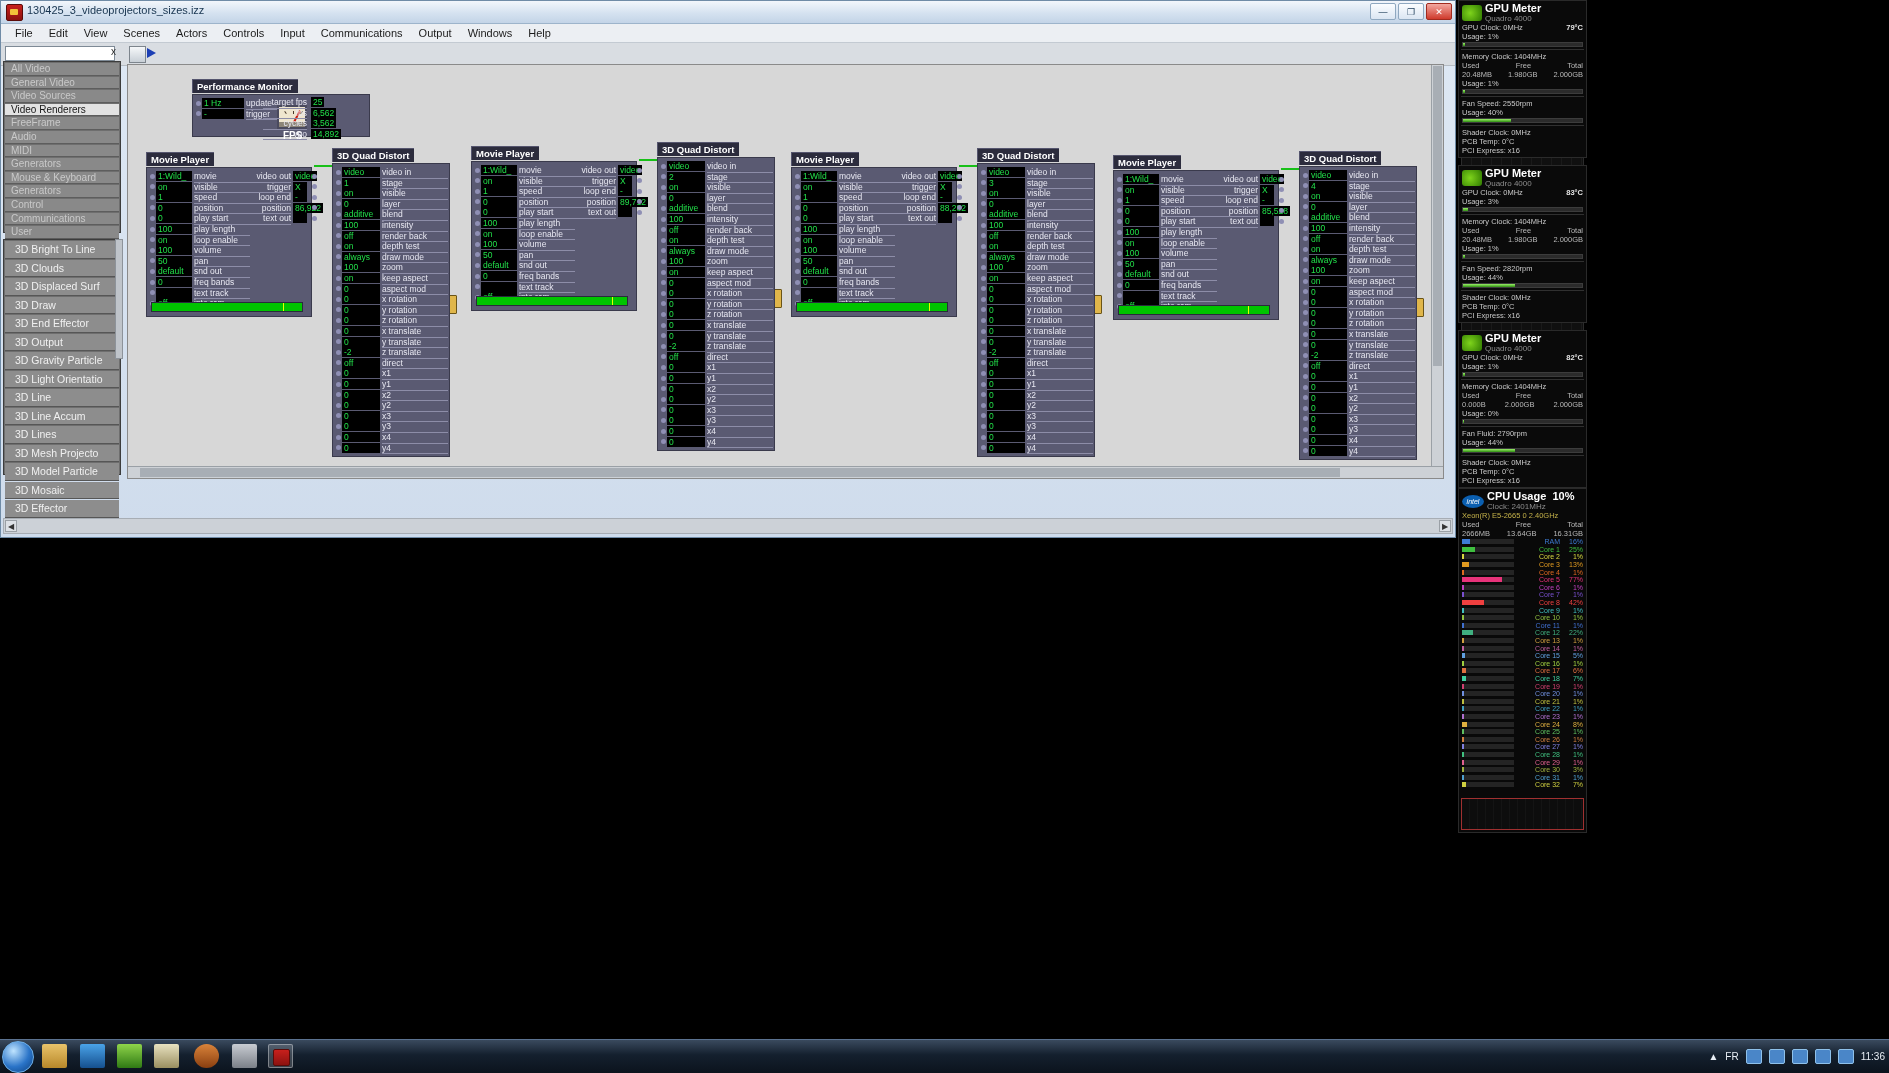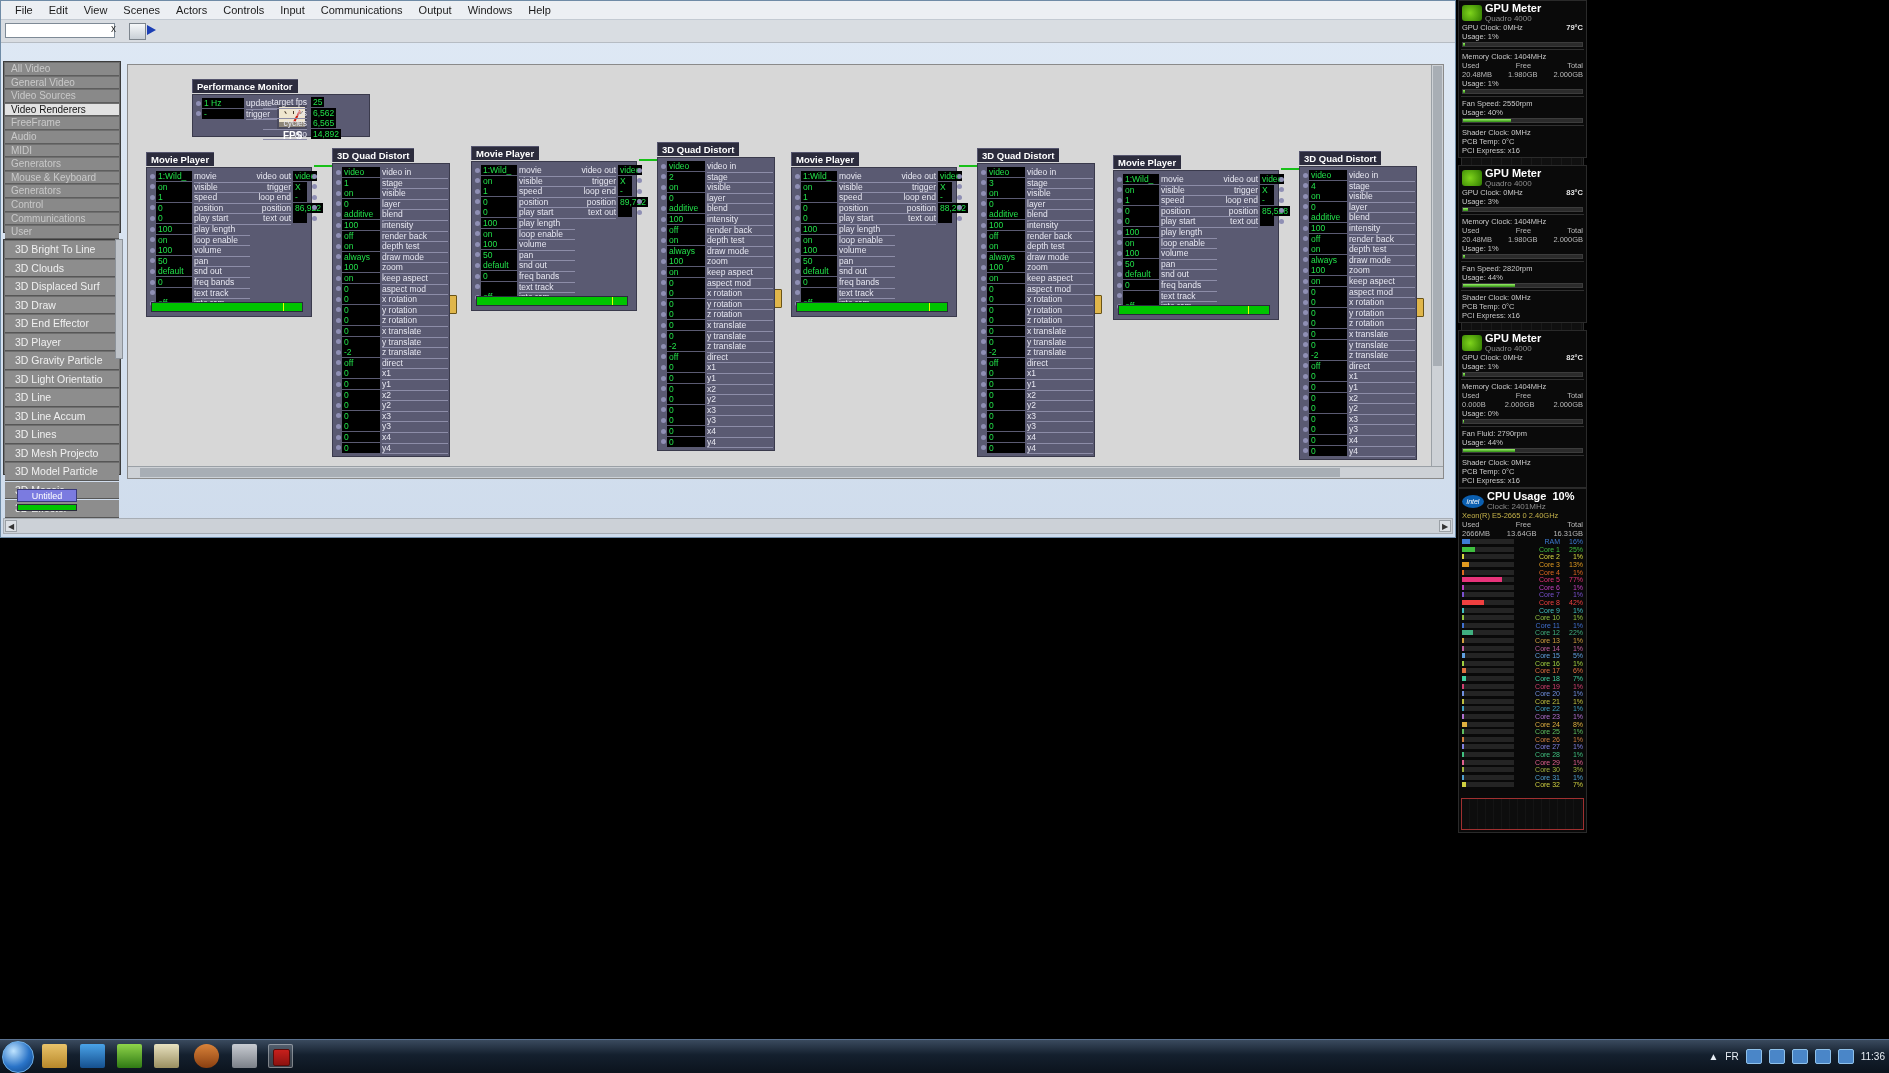--- a/index.html
+++ b/index.html
@@ -136,20 +136,29 @@
   .tray-ico{width:14px;height:13px;background:#4a86c8;border:1px solid #8fc1ea;border-radius:2px;}
   .clock{line-height:11px;text-align:center;font-size:10px;}
 </style>
 </head>
 <body>
 
 <div id="root">
 
   <div class="win">
 
+    <div class="titlebar">
+      <div class="appicon"></div>
+      <div class="tlabel">130425_3_videoprojectors_sizes.izz</div>
+      <div class="winbtns">
+        <div class="winbtn">—</div>
+        <div class="winbtn">❐</div>
+        <div class="winbtn close">✕</div>
+      </div>
+    </div>
 
     <div class="menubar" id="menubar">
         <span>File</span>
         <span>Edit</span>
         <span>View</span>
         <span>Scenes</span>
         <span>Actors</span>
         <span>Controls</span>
         <span>Input</span>
         <span>Communications</span>
@@ -181,21 +190,21 @@
           <div class="catitem">Control</div>
           <div class="catitem">Communications</div>
           <div class="catitem">User</div>
         </div>
       <div class="modbox" id="modlist">
           <div class="moditem">3D Bright To Line</div>
           <div class="moditem">3D Clouds</div>
           <div class="moditem">3D Displaced Surf</div>
           <div class="moditem">3D Draw</div>
           <div class="moditem">3D End Effector</div>
-          <div class="moditem">3D Player</div>
+          <div class="moditem">3D Output</div>
           <div class="moditem">3D Gravity Particle</div>
           <div class="moditem">3D Light Orientatio</div>
           <div class="moditem">3D Line</div>
           <div class="moditem">3D Line Accum</div>
           <div class="moditem">3D Lines</div>
           <div class="moditem">3D Mesh Projecto</div>
           <div class="moditem">3D Model Particle</div>
           <div class="moditem">3D Mosaic</div>
           <div class="moditem">3D Effector</div>
         </div>
@@ -231,21 +240,21 @@
               <div class="row">
                 <span class="lbl r" style="left:-46px;width:44px">target fps</span>
                 <span class="outval" style="left:2px">25</span>
               </div>
               <div class="row">
                 <span class="lbl r" style="left:-46px;width:44px">fps</span>
                 <span class="outval" style="left:2px">6,562</span>
               </div>
               <div class="row">
                 <span class="lbl r" style="left:-46px;width:44px">cycles</span>
-                <span class="outval" style="left:2px">6,565</span>
+                <span class="outval" style="left:2px">3,562</span>
               </div>
               <div class="row">
                 <span class="lbl r" style="left:-46px;width:44px">vpo</span>
                 <span class="outval" style="left:2px">14,892</span>
               </div>
             </div>
         </div>
       </div>
 
       <div id="chains">
@@ -1196,24 +1205,20 @@
         </div>
 
       <div class="canvas-vscroll">
         <div style="position:absolute;top:1px;left:1px;right:1px;height:300px;background:#a8aeb5;"></div>
       </div>
       <div class="canvas-hscroll">
         <div style="position:absolute;left:12px;top:1px;bottom:1px;width:1200px;background:#a8aeb5;"></div>
       </div>
     </div>
 
-    <div class="bottombar">
-      <div class="scene-tab">Untitled</div>
-      <div class="scene-bar"></div>
-    </div>
     <div class="statusbar">
       <div class="larrow" style="left:1px;">◀</div>
       <div class="rarrow" style="right:1px;">▶</div>
     </div>
   </div>
 
   <div class="gadgets" id="gadgets">
       <div class="gpu" style="top: 0px; height: 158px;">
         <div class="gpu-hd">
           <div class="nv"></div>

